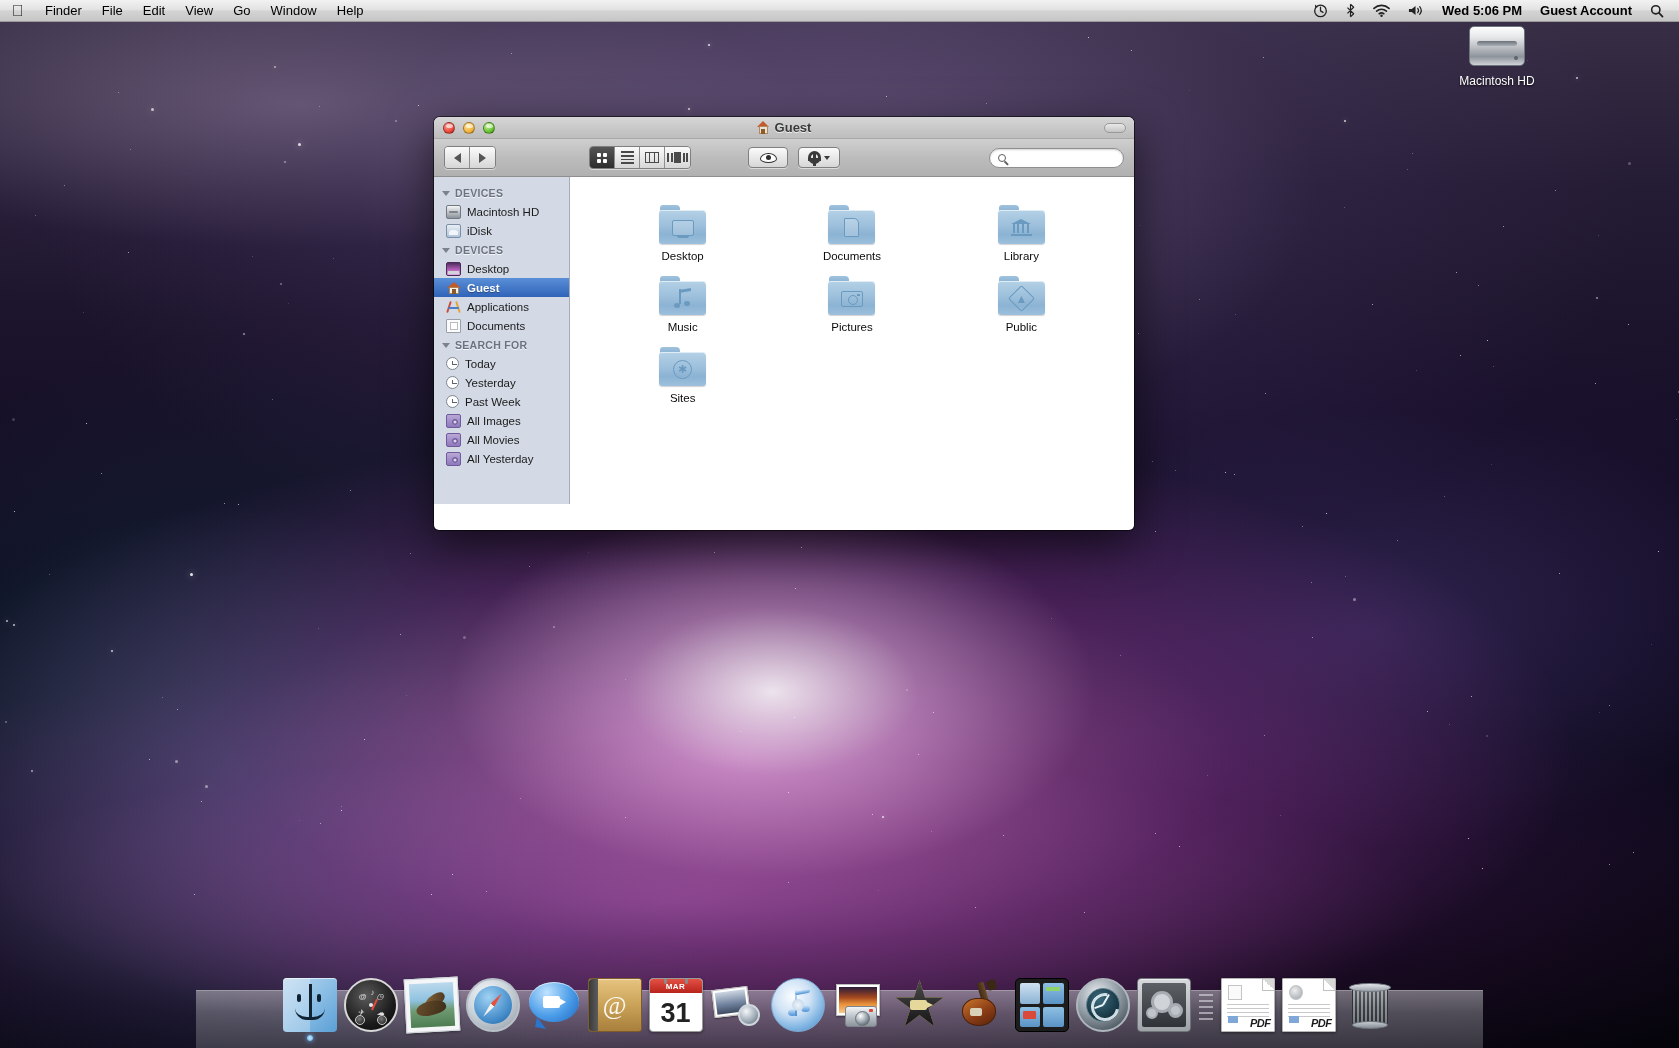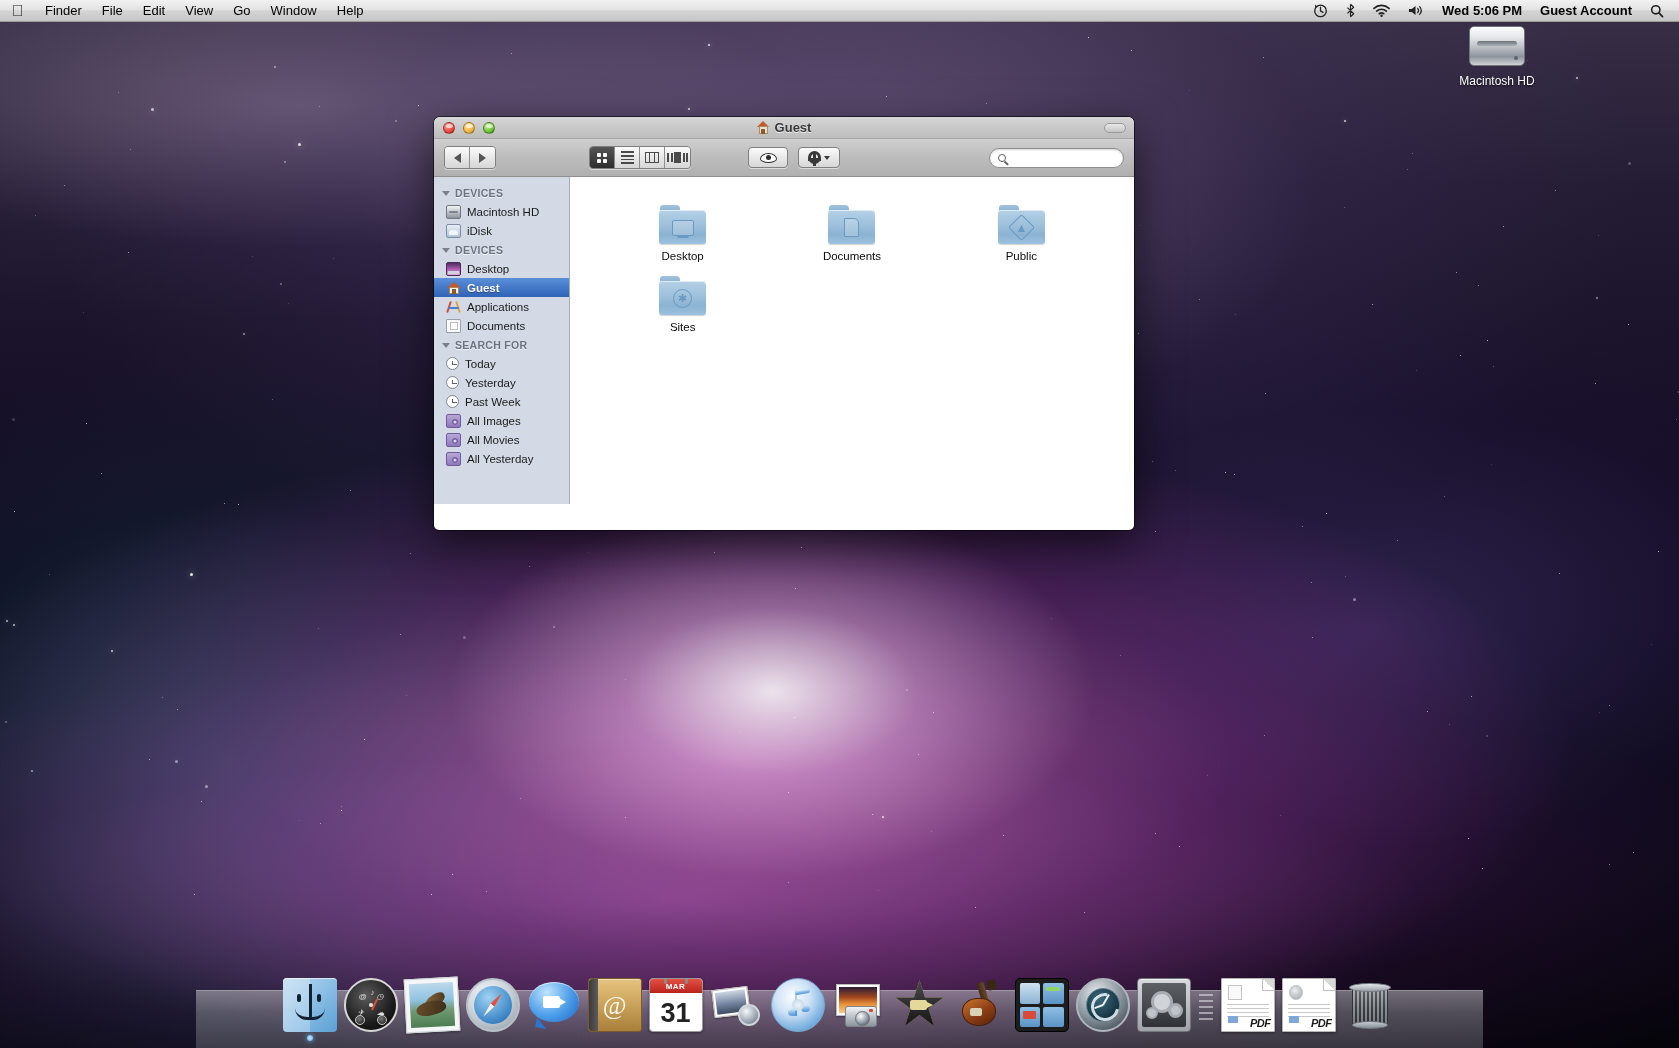--- a/index.html
+++ b/index.html
@@ -864,23 +864,63 @@
             <i class="tab"></i>
               <i class="front"></i>
             <span class="em">
                 <span class="em-doc"></span>
               </span>
           </div>
           <div class="fname">Documents</div>
         </div>
 
 
-
-
-
+        <div class="file">
+          <div class="folder">
+            <i class="tab"></i>
+              <i class="front"></i>
+            <span class="em">
+                <span class="em-lib">
+              <i class="roof"></i>
+              <i class="col" style="left:2px"></i>
+                  <i class="col" style="left:6.5px"></i>
+              <i class="col" style="left:11px"></i>
+                  <i class="col" style="left:16px"></i>
+              <i class="base"></i>
+                </span>
+              </span>
+          </div>
+          <div class="fname">Library</div>
+        </div>
+
+
+        <div class="file">
+          <div class="folder">
+            <i class="tab"></i>
+              <i class="front"></i>
+            <span class="em">
+                <span class="em-note">
+              <i></i>
+                  <b></b>
+                </span>
+              </span>
+          </div>
+          <div class="fname">Music</div>
+        </div>
+
+        <div class="file">
+          <div class="folder">
+            <i class="tab"></i>
+              <i class="front"></i>
+            <span class="em">
+                <span class="em-cam"></span>
+              </span>
+          </div>
+          <div class="fname">Pictures</div>
+        </div>
 
         <div class="file">
           <div class="folder">
             <i class="tab"></i>
               <i class="front"></i>
             <span class="em">
                 <span class="em-pub">
               <i>▲</i>
                 </span>
               </span>

